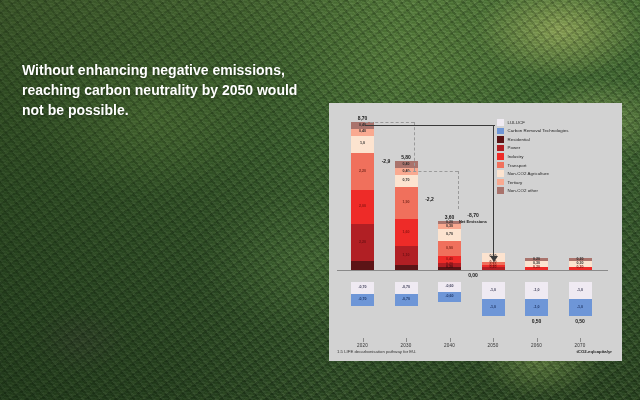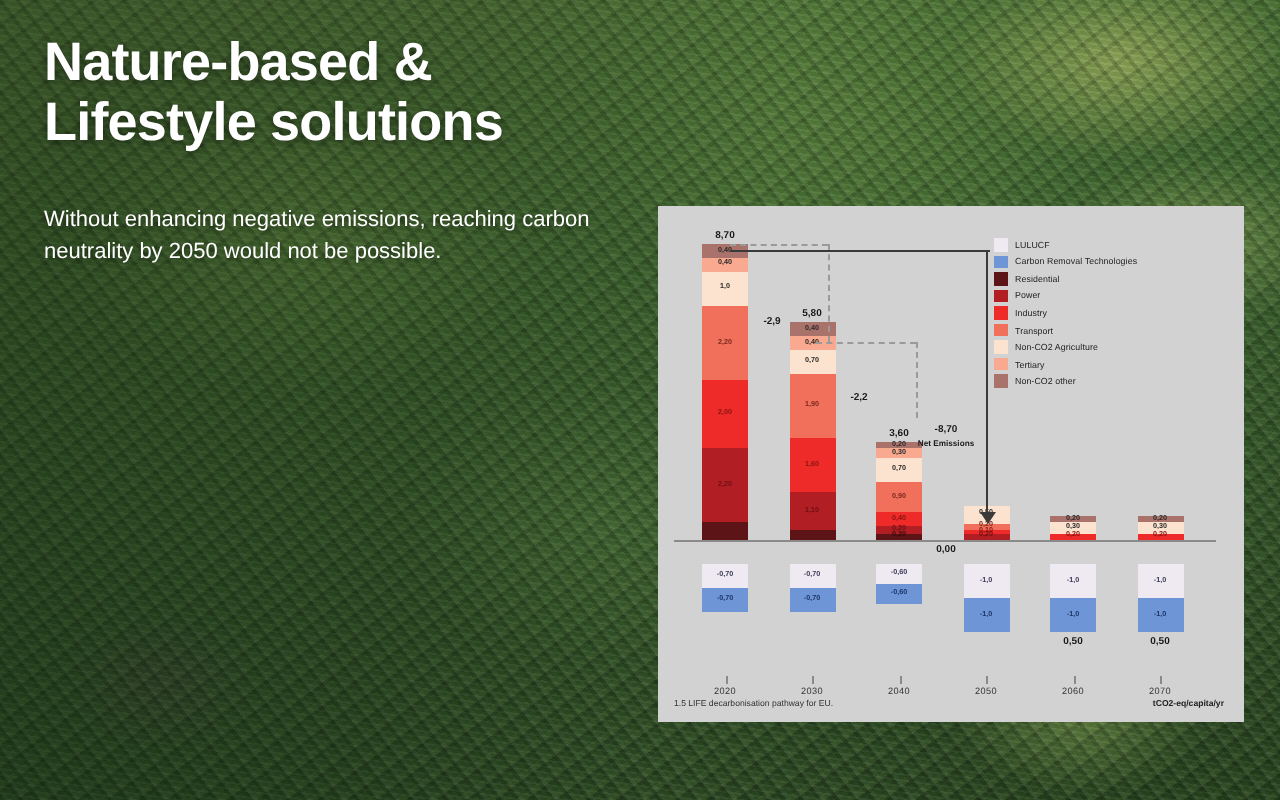--- a/index.html
+++ b/index.html
@@ -33,21 +33,21 @@
   }
   #photo-veil {
     position:absolute; inset:0;
     background:linear-gradient(100deg, rgba(10,25,8,.42) 0%, rgba(10,25,8,.24) 34%, rgba(10,25,8,0) 56%);
   }
 
   
   #copy { position:absolute; left:22px; top:16px; width:300px; color:#fff; }
   #title { font-size:27px; line-height:1.12; font-weight:bold; letter-spacing:-.4px;
            text-shadow:0 1px 4px rgba(0,0,0,.45); }
-  #subtitle { margin-top:27px; font-size:11px; line-height:1.42; font-weight:normal;
+  #subtitle { margin-top:45px; font-size:14px; line-height:1.42; font-weight:bold;
               text-shadow:0 1px 3px rgba(0,0,0,.4); }
 
   
   #panel {
     position:absolute; left:329px; top:103px; width:293px; height:258px;
     background:#d2d2d2; color:#1a1a1a;
   }
   #plot { position:absolute; left:0; top:0; right:0; bottom:0; }
 
   
@@ -83,21 +83,20 @@
   #footnote { position:absolute; left:8px; bottom:7px; font-size:4.3px; color:#333; }
   #unit { position:absolute; right:10px; bottom:7px; font-size:4.3px; font-weight:bold; color:#222; }
 </style>
 </head>
 <body>
 
 <div id="photo"></div>
 <div id="photo-veil"></div>
 
 <div id="copy">
-  <div id="title">Nature-based &amp;<br>Lifestyle solutions</div>
   <div id="subtitle">Without enhancing negative emissions, reaching carbon neutrality by 2050 would not be possible.</div>
 </div>
 
 <div id="panel">
   <div id="plot">
       <div class="axis" style="top: 167px;"></div>
       <div class="col" style="left: 22px; top: 19.1px; height: 147.9px;">
         <div class="seg" style="height: 6.8px; background: rgb(169, 115, 108);">
           <span style="color: rgb(42, 42, 42);">0,40</span>
         </div>

